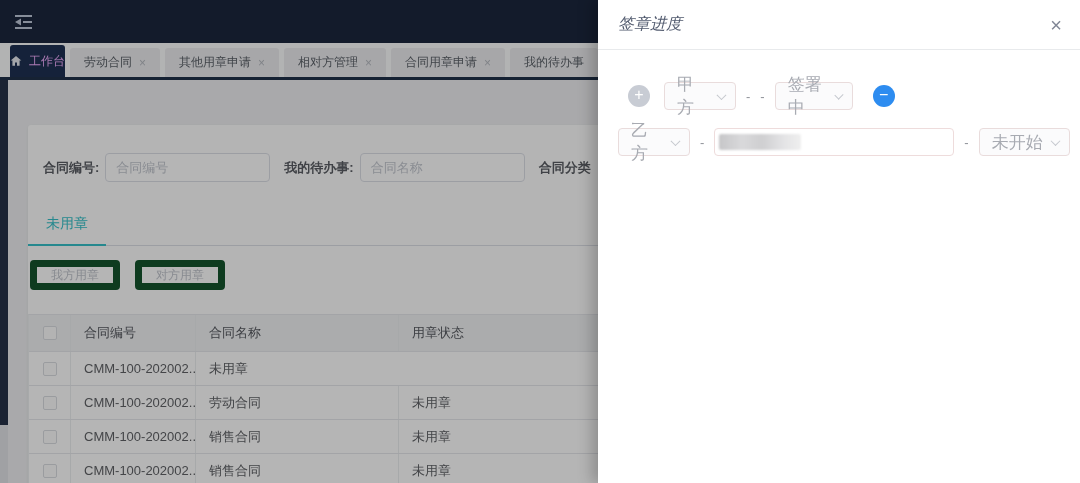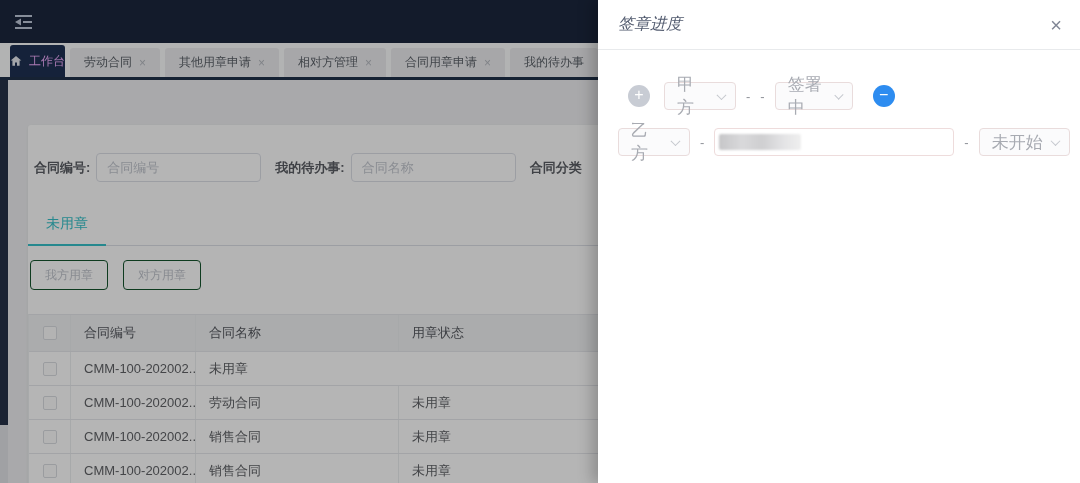--- a/index.html
+++ b/index.html
@@ -19,36 +19,36 @@
   .nav-tab.active .home-ic { margin-right:7px; display:inline-flex; }
 
   
   .page { position:relative; height:403px; }
   .sliver-top { position:absolute; left:0; top:0; width:8px; height:345px; background:#263249; }
   .sliver-bottom { position:absolute; left:0; top:345px; width:8px; bottom:0; background:#e2e3e7; }
   .page-title { margin:9px 0 0 20px; font-size:15px; font-weight:500; color:#2e3338; }
   .card { position:absolute; left:28px; top:45px; right:0; bottom:-10px; background:#fefefe; border-radius:3px; box-shadow:0 1px 3px rgba(0,0,0,0.06); overflow:hidden; }
 
   
-  .filter-row { display:flex; align-items:center; margin:28px 0 0 6px; }
+  .filter-row { display:flex; align-items:center; margin:28px 0 0 15px; }
   .filter-item { display:flex; align-items:center; }
   .f-label { font-size:13px; font-weight:600; color:#5b5e64; margin-right:6px; white-space:nowrap; }
   .f-input { width:165px; height:29px; border:1px solid #dcdfe6; border-radius:4px; padding:0 10px; font-size:13px; color:#606266; background:#fff; outline:none; }
   .f-input::placeholder { color:#c3c7cf; }
   .filter-item + .filter-item { margin-left:14px; }
 
   
   .seal-tabs { display:flex; margin-top:33px; border-bottom:1px solid #dcdfe6; padding-left:0; }
   .seal-tab { padding:0 18px 12px 18px; font-size:14px; color:#45494f; position:relative; cursor:pointer; }
   .seal-tab.active { color:#36c0c8; }
   .seal-tab.active::after { content:""; position:absolute; left:0; right:0; bottom:-1px; height:2px; background:#36c0c8; }
 
   
   .action-row { display:flex; gap:15px; margin:14px 0 0 2px; }
-  .act-btn { height:30px; padding:0 14px; background:#fff; border:1px solid #14532d; border-radius:4px; font-size:12px; color:#c0c4cc; cursor:not-allowed; }
+  .act-btn { height:30px; padding:0 14px; background:#fff; border:7px solid #14532d; border-radius:4px; font-size:12px; color:#c0c4cc; cursor:not-allowed; }
 
   
   .tbl { margin-top:24px; border-top:1px solid #e6e8eb; border-left:1px solid #eceef0; }
   .tbl-row { display:flex; border-bottom:1px solid #e6e8eb; background:#fff; }
   .tbl-row.head { background:#f1f2f4; }
   .cell { display:flex; align-items:center; padding-left:13px; font-size:13px; color:#606266; border-right:1px solid #eceef0; height:33px; overflow:hidden; white-space:nowrap; }
   .head .cell { height:36px; font-weight:500; color:#55585e; }
   .c-check { width:42px; justify-content:center; padding-left:0; }
   .c-code { width:125px; }
   .c-name { width:203px; }

